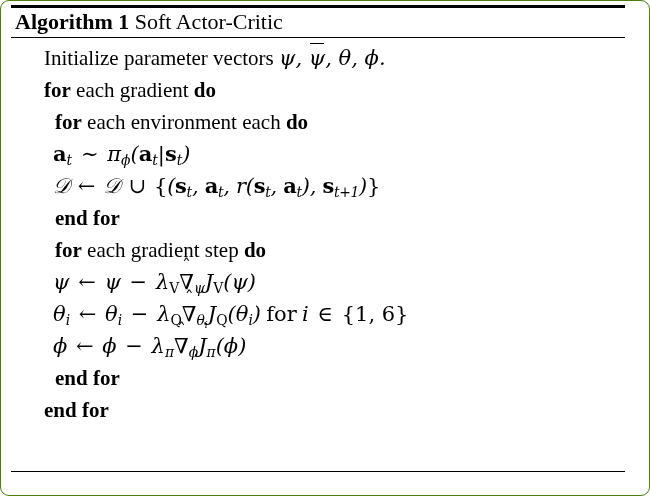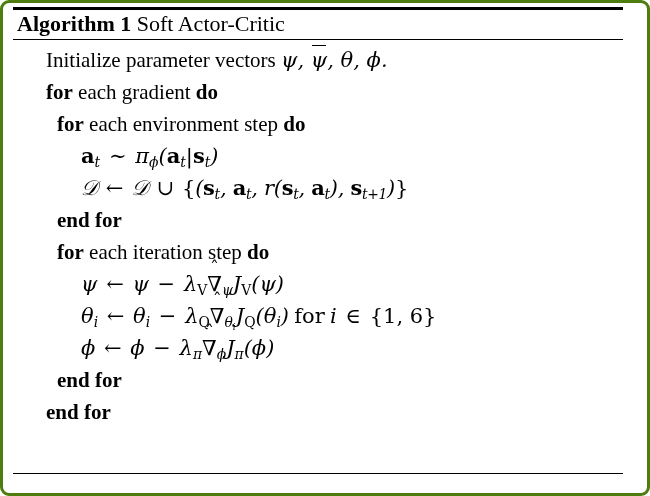--- a/index.html
+++ b/index.html
@@ -12,21 +12,21 @@
     height: 496px;
     font-family: "Liberation Serif", "DejaVu Serif", serif;
     color: #000000;
     overflow: hidden;
   }
   .algo-frame {
     position: relative;
     width: 650px;
     height: 496px;
     box-sizing: border-box;
-    border: 3px solid #4d7c0f;
+    border: 1px solid #4d7c0f;
     border-radius: 9px;
     background: #ffffff;
     overflow: hidden;
   }
   .rule-top {
     position: absolute;
     left: 10px;
     right: 24px;
     top: 4px;
     height: 3px;
@@ -68,21 +68,21 @@
   .line {
     position: relative;
     font-size: 21px;
     line-height: 32px;
     height: 32px;
     white-space: nowrap;
     padding-left: 28px;
   }
   .ind-1 { padding-left: 28px; margin-left: 15px; }
   .ind-2 { padding-left: 54px; }
-  .ind-3 { padding-left: 78px; }
+  .ind-3 { padding-left: 46px; margin-left: 6px; }
   .kw {
     font-weight: bold;
   }
   .math {
     font-family: "DejaVu Serif", "Liberation Serif", serif;
     font-style: italic;
     font-size: 21px;
   }
   .math .up {
     font-style: normal;
@@ -157,41 +157,41 @@
     <div class="line ind-1">
       <span class="kw">for</span>
       <span>each</span>
       <span>gradient</span>
       <span class="kw">do</span>
     </div>
 
     <div class="line ind-2">
       <span class="kw">for</span>
       <span>each</span>
-      <span>environment step</span>
+      <span>environment each</span>
       <span class="kw">do</span>
     </div>
 
     <div class="line ind-3">
       <span class="math"><span class="vec">a</span><sub>t</sub> <span class="op">∼</span> π<sub>ϕ</sub>(<span class="vec">a</span><sub>t</sub><span class="up">|</span><span class="vec">s</span><sub>t</sub>)</span>
     </div>
 
 
     <div class="line ind-3">
       <span class="math tight"><span class="cal">𝒟</span> <span class="op">←</span> <span class="cal">𝒟</span> <span class="op">∪</span> <span class="up">{</span>(<span class="vec">s</span><sub>t</sub>, <span class="vec">a</span><sub>t</sub>, r(<span class="vec">s</span><sub>t</sub>, <span class="vec">a</span><sub>t</sub>), <span class="vec">s</span><sub>t+1</sub>)<span class="up">}</span></span>
     </div>
 
     <div class="line ind-2">
       <span class="kw">end for</span>
     </div>
 
     <div class="line ind-2">
       <span class="kw">for</span>
       <span>each</span>
-      <span>iteration step</span>
+      <span>gradient step</span>
       <span class="kw">do</span>
     </div>
 
     <div class="line ind-3">
       <span class="math">ψ <span class="op">←</span> ψ <span class="op">−</span> λ<sub><span class="up">V</span></sub><span class="hatwrap"><span class="hat">ˆ</span><span class="up">∇</span></span><sub>ψ</sub>J<sub><span class="up">V</span></sub>(ψ)</span>
     </div>
 
     <div class="line ind-3">
       <span class="math">θ<sub>i</sub> <span class="op">←</span> θ<sub>i</sub> <span class="op">−</span> λ<sub><span class="up">Q</span></sub><span class="hatwrap"><span class="hat">ˆ</span><span class="up">∇</span></span><sub>θ<sub>i</sub></sub>J<sub><span class="up">Q</span></sub>(θ<sub>i</sub>)</span>
       <span class="math"><span class="up">for</span></span>

